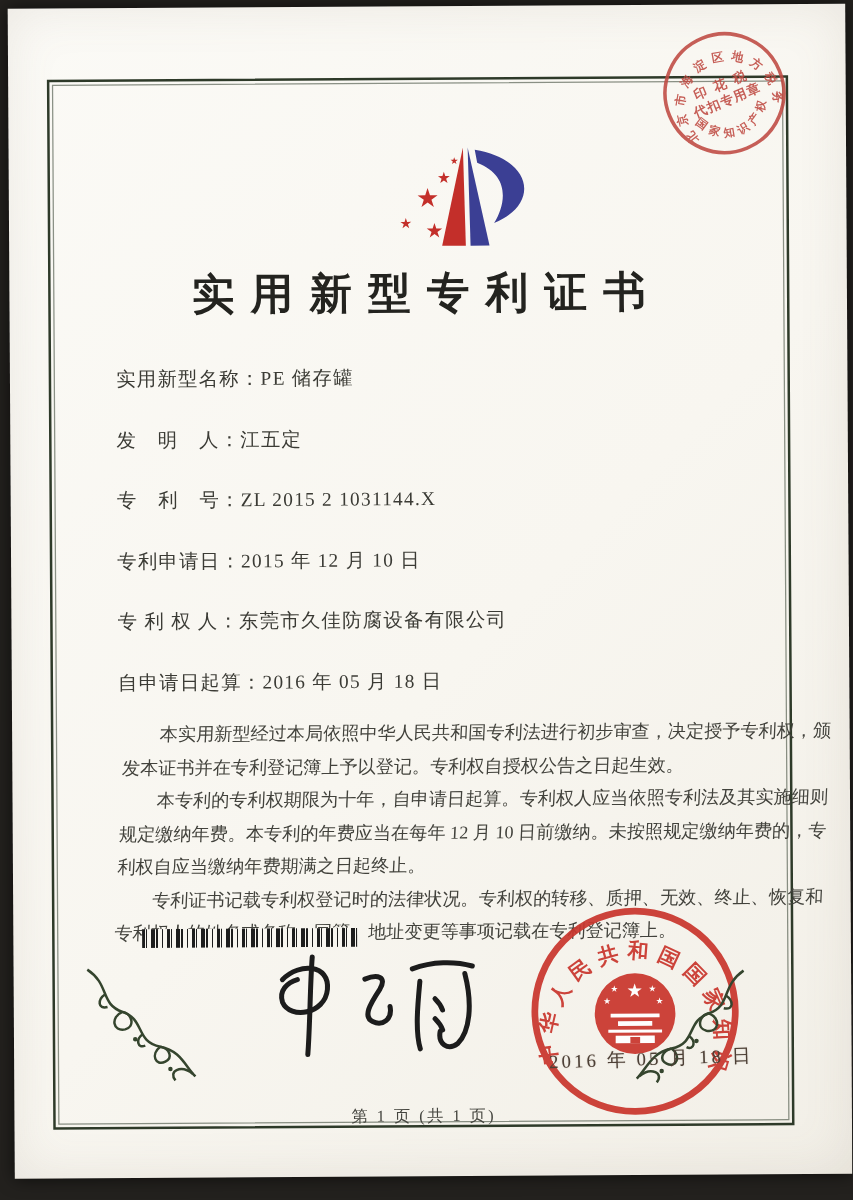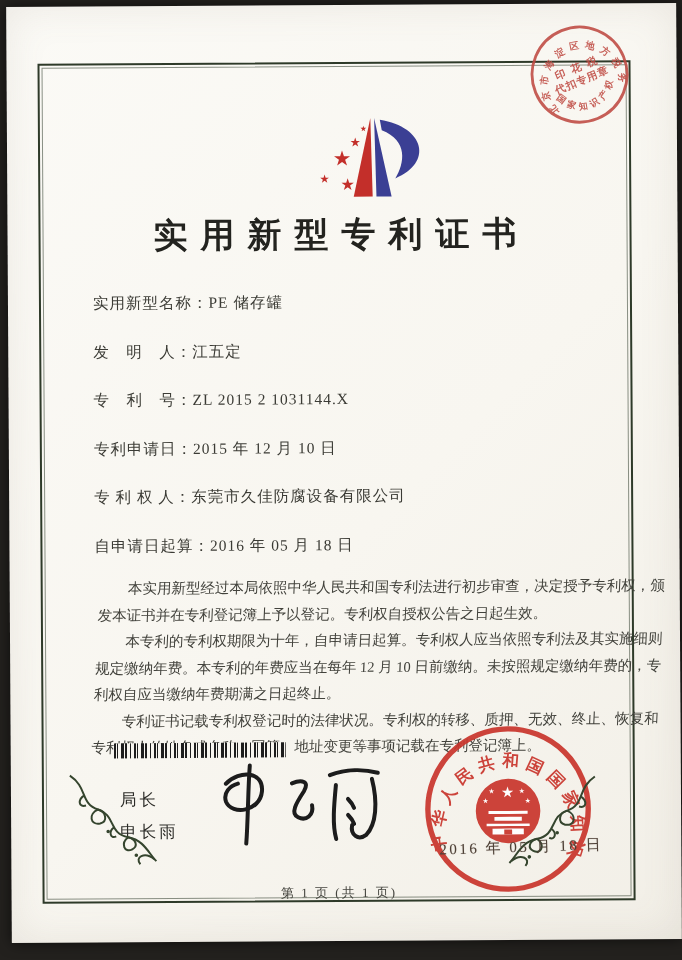--- a/index.html
+++ b/index.html
@@ -112,24 +112,20 @@
     </div>
 
     <div class="body-text">
       <p>本实用新型经过本局依照中华人民共和国专利法进行初步审查，决定授予专利权，颁发本证书并在专利登记簿上予以登记。专利权自授权公告之日起生效。</p>
       <p>本专利的专利权期限为十年，自申请日起算。专利权人应当依照专利法及其实施细则规定缴纳年费。本专利的年费应当在每年 12 月 10 日前缴纳。未按照规定缴纳年费的，专利权自应当缴纳年费期满之日起终止。</p>
       <p>专利证书记载专利权登记时的法律状况。专利权的转移、质押、无效、终止、恢复和专利权人的姓名或名称、国籍、地址变更等事项记载在专利登记簿上。</p>
     </div>
 
     <div class="barcode"></div>
 
-    <div class="director">
-      <div>局长</div>
-      <div>申长雨</div>
-    </div>
 
     <svg class="signature" width="190" height="90" viewBox="0 0 190 90">
       <g fill="none" stroke="#1c1c1c" stroke-width="4" stroke-linecap="round">
         <path d="M44,6 C42,30 42,60 40,84"></path>
         <path d="M20,24 C34,10 58,12 56,32 C54,52 26,56 20,42 C17,33 24,26 32,24"></path>
         <path d="M86,24 C96,20 104,22 98,32 C90,44 84,54 92,58 C100,62 108,56 106,46"></path>
         <path d="M124,16 C140,10 158,10 172,14"></path>
         <path d="M130,26 C128,46 126,66 130,80"></path>
         <path d="M166,20 C172,44 170,66 160,76 C152,82 144,76 146,66"></path>
         <path d="M142,40 C145,43 147,46 148,49"></path>

